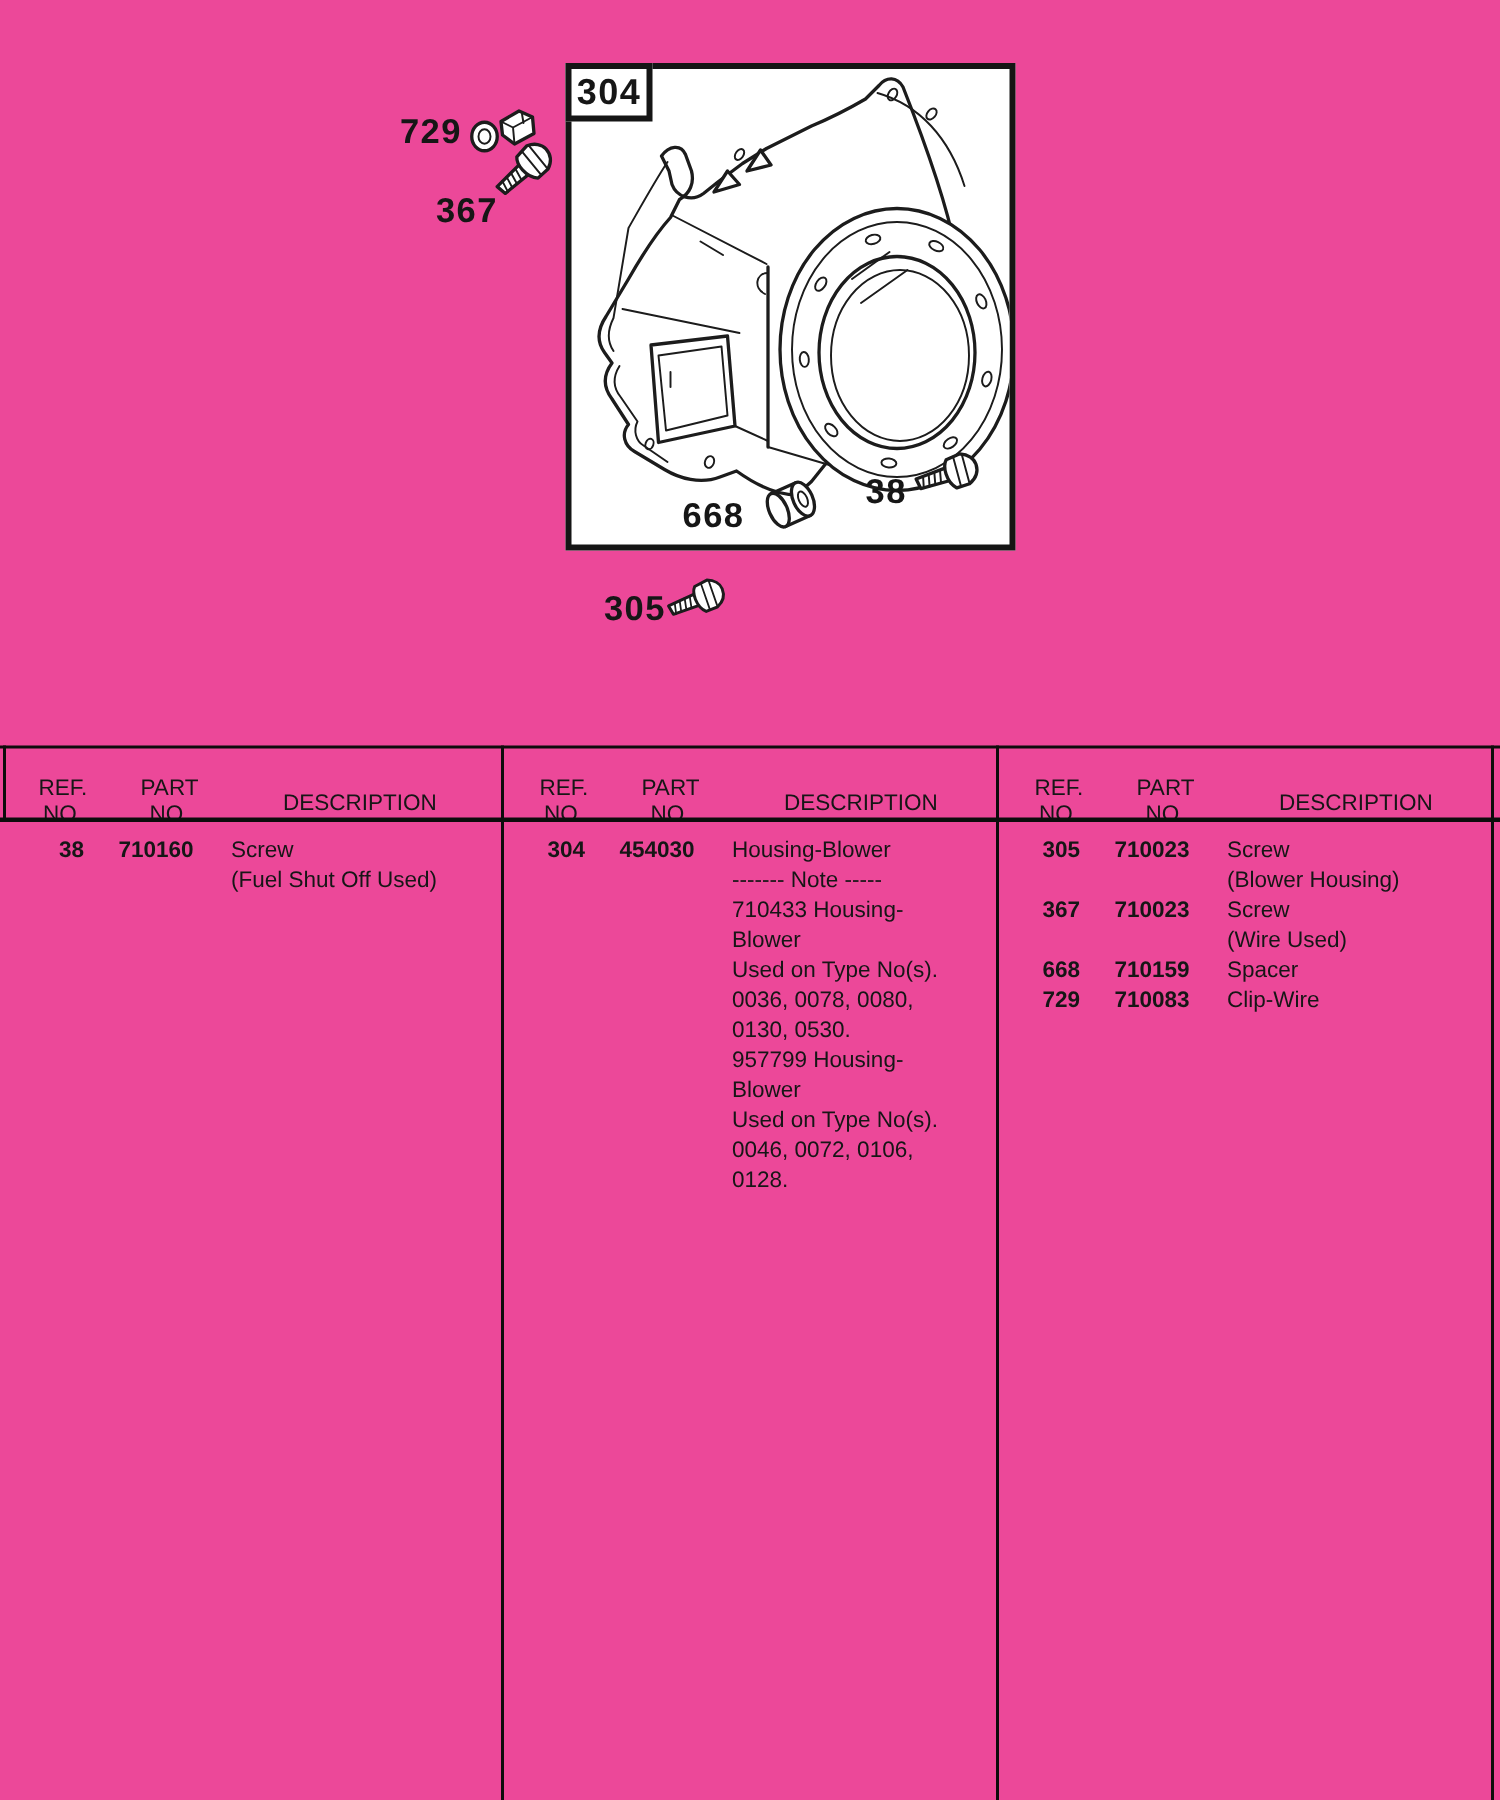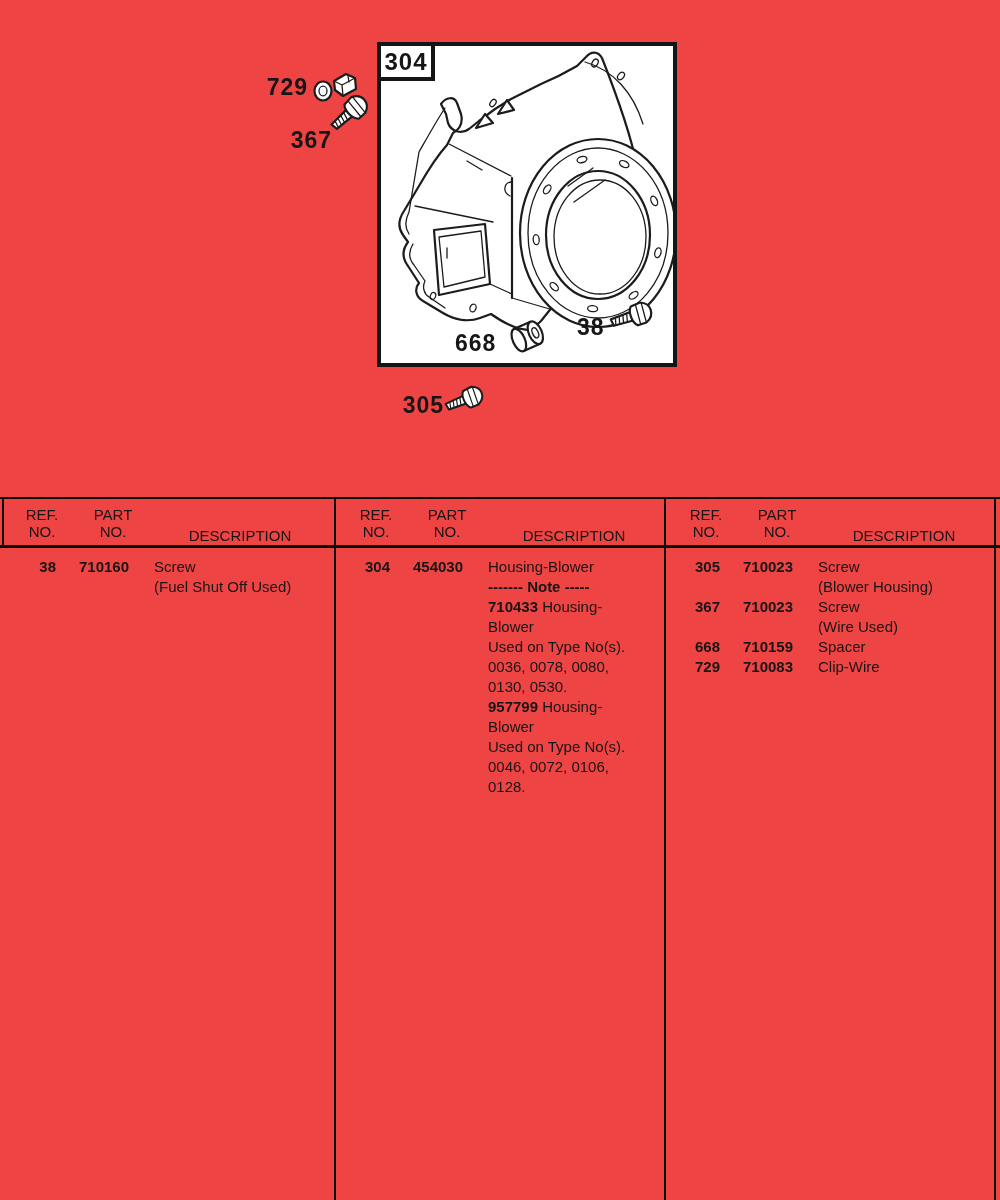--- a/index.html
+++ b/index.html
@@ -1,16 +1,16 @@
 <!DOCTYPE html>
 <html><head>
 <meta charset="utf-8">
 <style>
   html,body{margin:0;padding:0;background:#e8e8e8;}
-  .page{position:relative;width:1000px;height:1200px;background:#ef4444;overflow:hidden;
+  .page{position:relative;width:1000px;height:1200px;background:#ec4899;overflow:hidden;
         font-family:"Liberation Sans","DejaVu Sans",sans-serif;color:#161616;}
 
   
   .diagram-box{position:absolute;left:377px;top:42px;width:292px;height:317px;
                border:4px solid #151515;background:#fff;}
   .diagram-label{position:absolute;left:-4px;top:-4px;width:50px;height:31px;
                  border:4px solid #151515;background:#fff;text-align:center;
                  font-weight:bold;font-size:24px;line-height:31px;letter-spacing:1px;}
   .housing-svg{position:absolute;left:0;top:0;width:100%;height:100%;}
 
@@ -20,36 +20,36 @@
 
   
   .parts-table{position:absolute;left:0;top:497px;width:1000px;height:703px;font-size:15px;}
   .tline{position:absolute;left:0;top:0;width:1000px;height:2px;background:#0c0c0c;}
   .hline{position:absolute;left:0;top:48px;width:1000px;height:3px;background:#0c0c0c;}
   .vline{position:absolute;top:0;width:2px;height:703px;background:#0c0c0c;}
   .v1{left:334px;} .v2{left:664px;} .vright{left:994px;}
   .vleft{position:absolute;left:2px;top:0;width:2px;height:51px;background:#0c0c0c;}
 
   .thead{position:absolute;left:0;top:2px;width:1000px;height:46px;display:flex;}
-  .hgroup{box-sizing:border-box;padding-top:7px;display:flex;}
+  .hgroup{box-sizing:border-box;padding-top:18px;display:flex;}
   .hg1{width:334px;} .hg2{width:330px;} .hg3{width:332px;}
   .hcell{line-height:17px;text-align:center;}
   .h-ref{width:56px;margin-left:14px;}
   .h-part{width:66px;margin-left:10px;}
   .h-desc{width:160px;margin-left:14px;align-self:flex-end;padding-bottom:1px;}
 
   .tbody{position:absolute;left:0;top:51px;width:1000px;display:flex;}
   .tcol{box-sizing:border-box;padding-top:9px;}
   .tc1{width:334px;} .tc2{width:330px;} .tc3{width:332px;}
   .entry{display:flex;align-items:flex-start;line-height:20px;}
   .entry .ref{width:56px;text-align:right;font-weight:bold;flex:none;}
   .entry .part{width:80px;margin-left:8px;text-align:center;font-weight:bold;flex:none;}
   .entry .desc{margin-left:10px;flex:1;}
   .dline{line-height:20px;white-space:nowrap;}
-  .dline .b{font-weight:bold;}
+  .dline .b{font-weight:normal;}
 
   svg{display:block;}
   .ln{fill:none;stroke:#1c1c1c;stroke-width:2.2;stroke-linejoin:round;stroke-linecap:round;}
   .lnthin{fill:none;stroke:#1c1c1c;stroke-width:1.3;stroke-linejoin:round;stroke-linecap:round;}
   .wh{fill:#ffffff;}
 </style>
 </head>
 <body>
 
 <div class="page">

